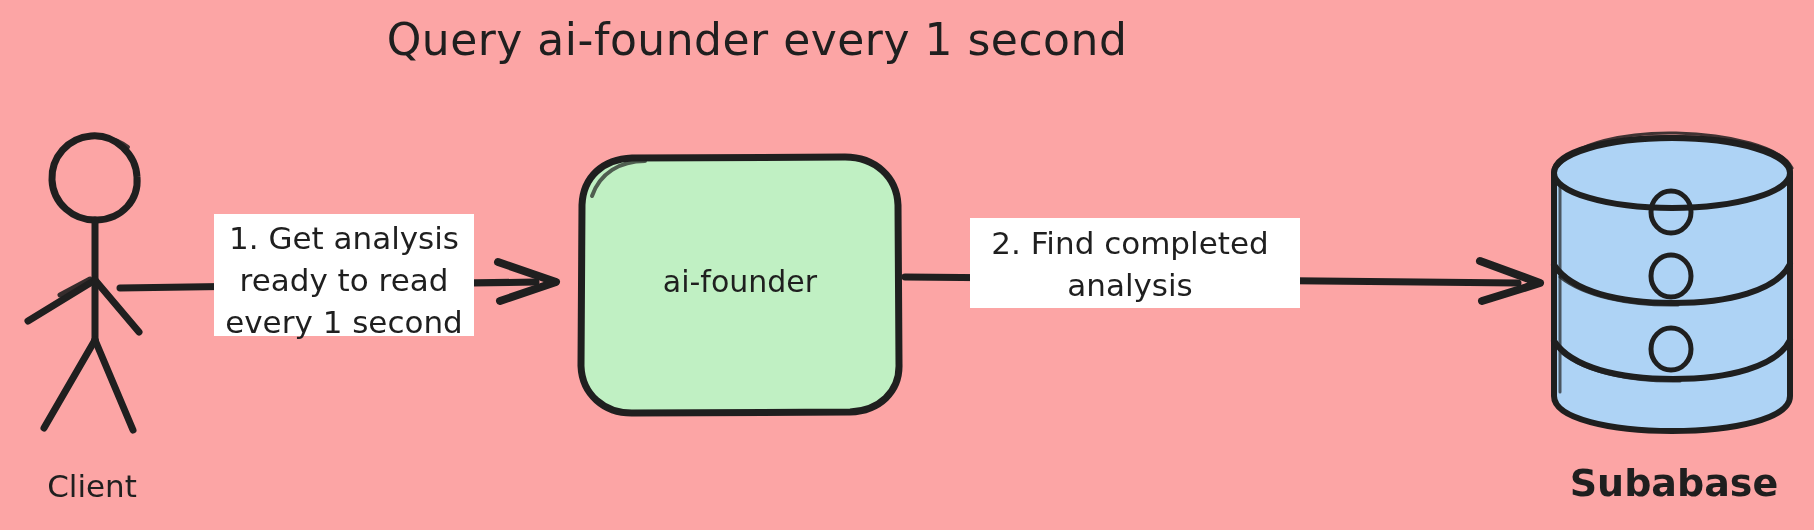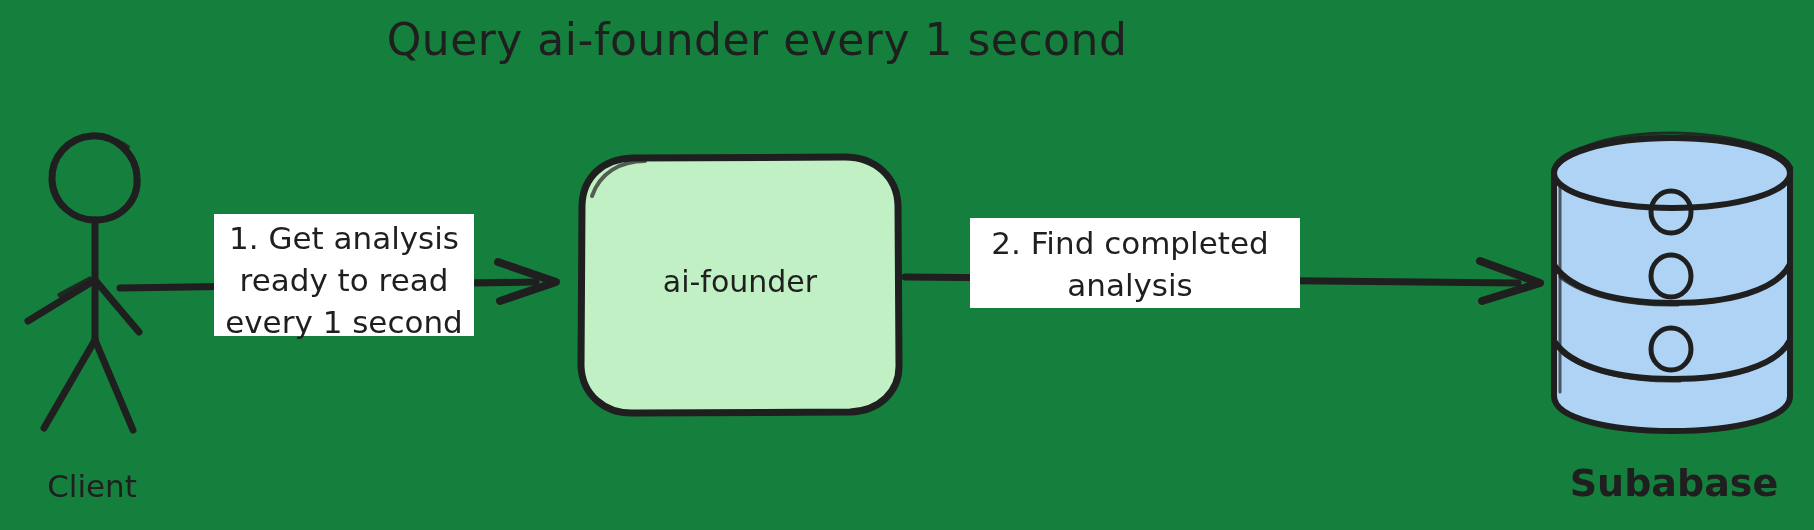--- a/index.html
+++ b/index.html
@@ -10,21 +10,21 @@
   body {
     width: 1814px;
     height: 530px;
     overflow: hidden;
     font-family: "DejaVu Sans", sans-serif;
   }
   #canvas {
     position: relative;
     width: 1814px;
     height: 530px;
-    background: #15803d;
+    background: #fca5a5;
   }
   #diagram-svg {
     position: absolute;
     top: 0;
     left: 0;
     width: 1814px;
     height: 530px;
   }
   .hand-text {
     font-family: "DejaVu Sans", sans-serif;

